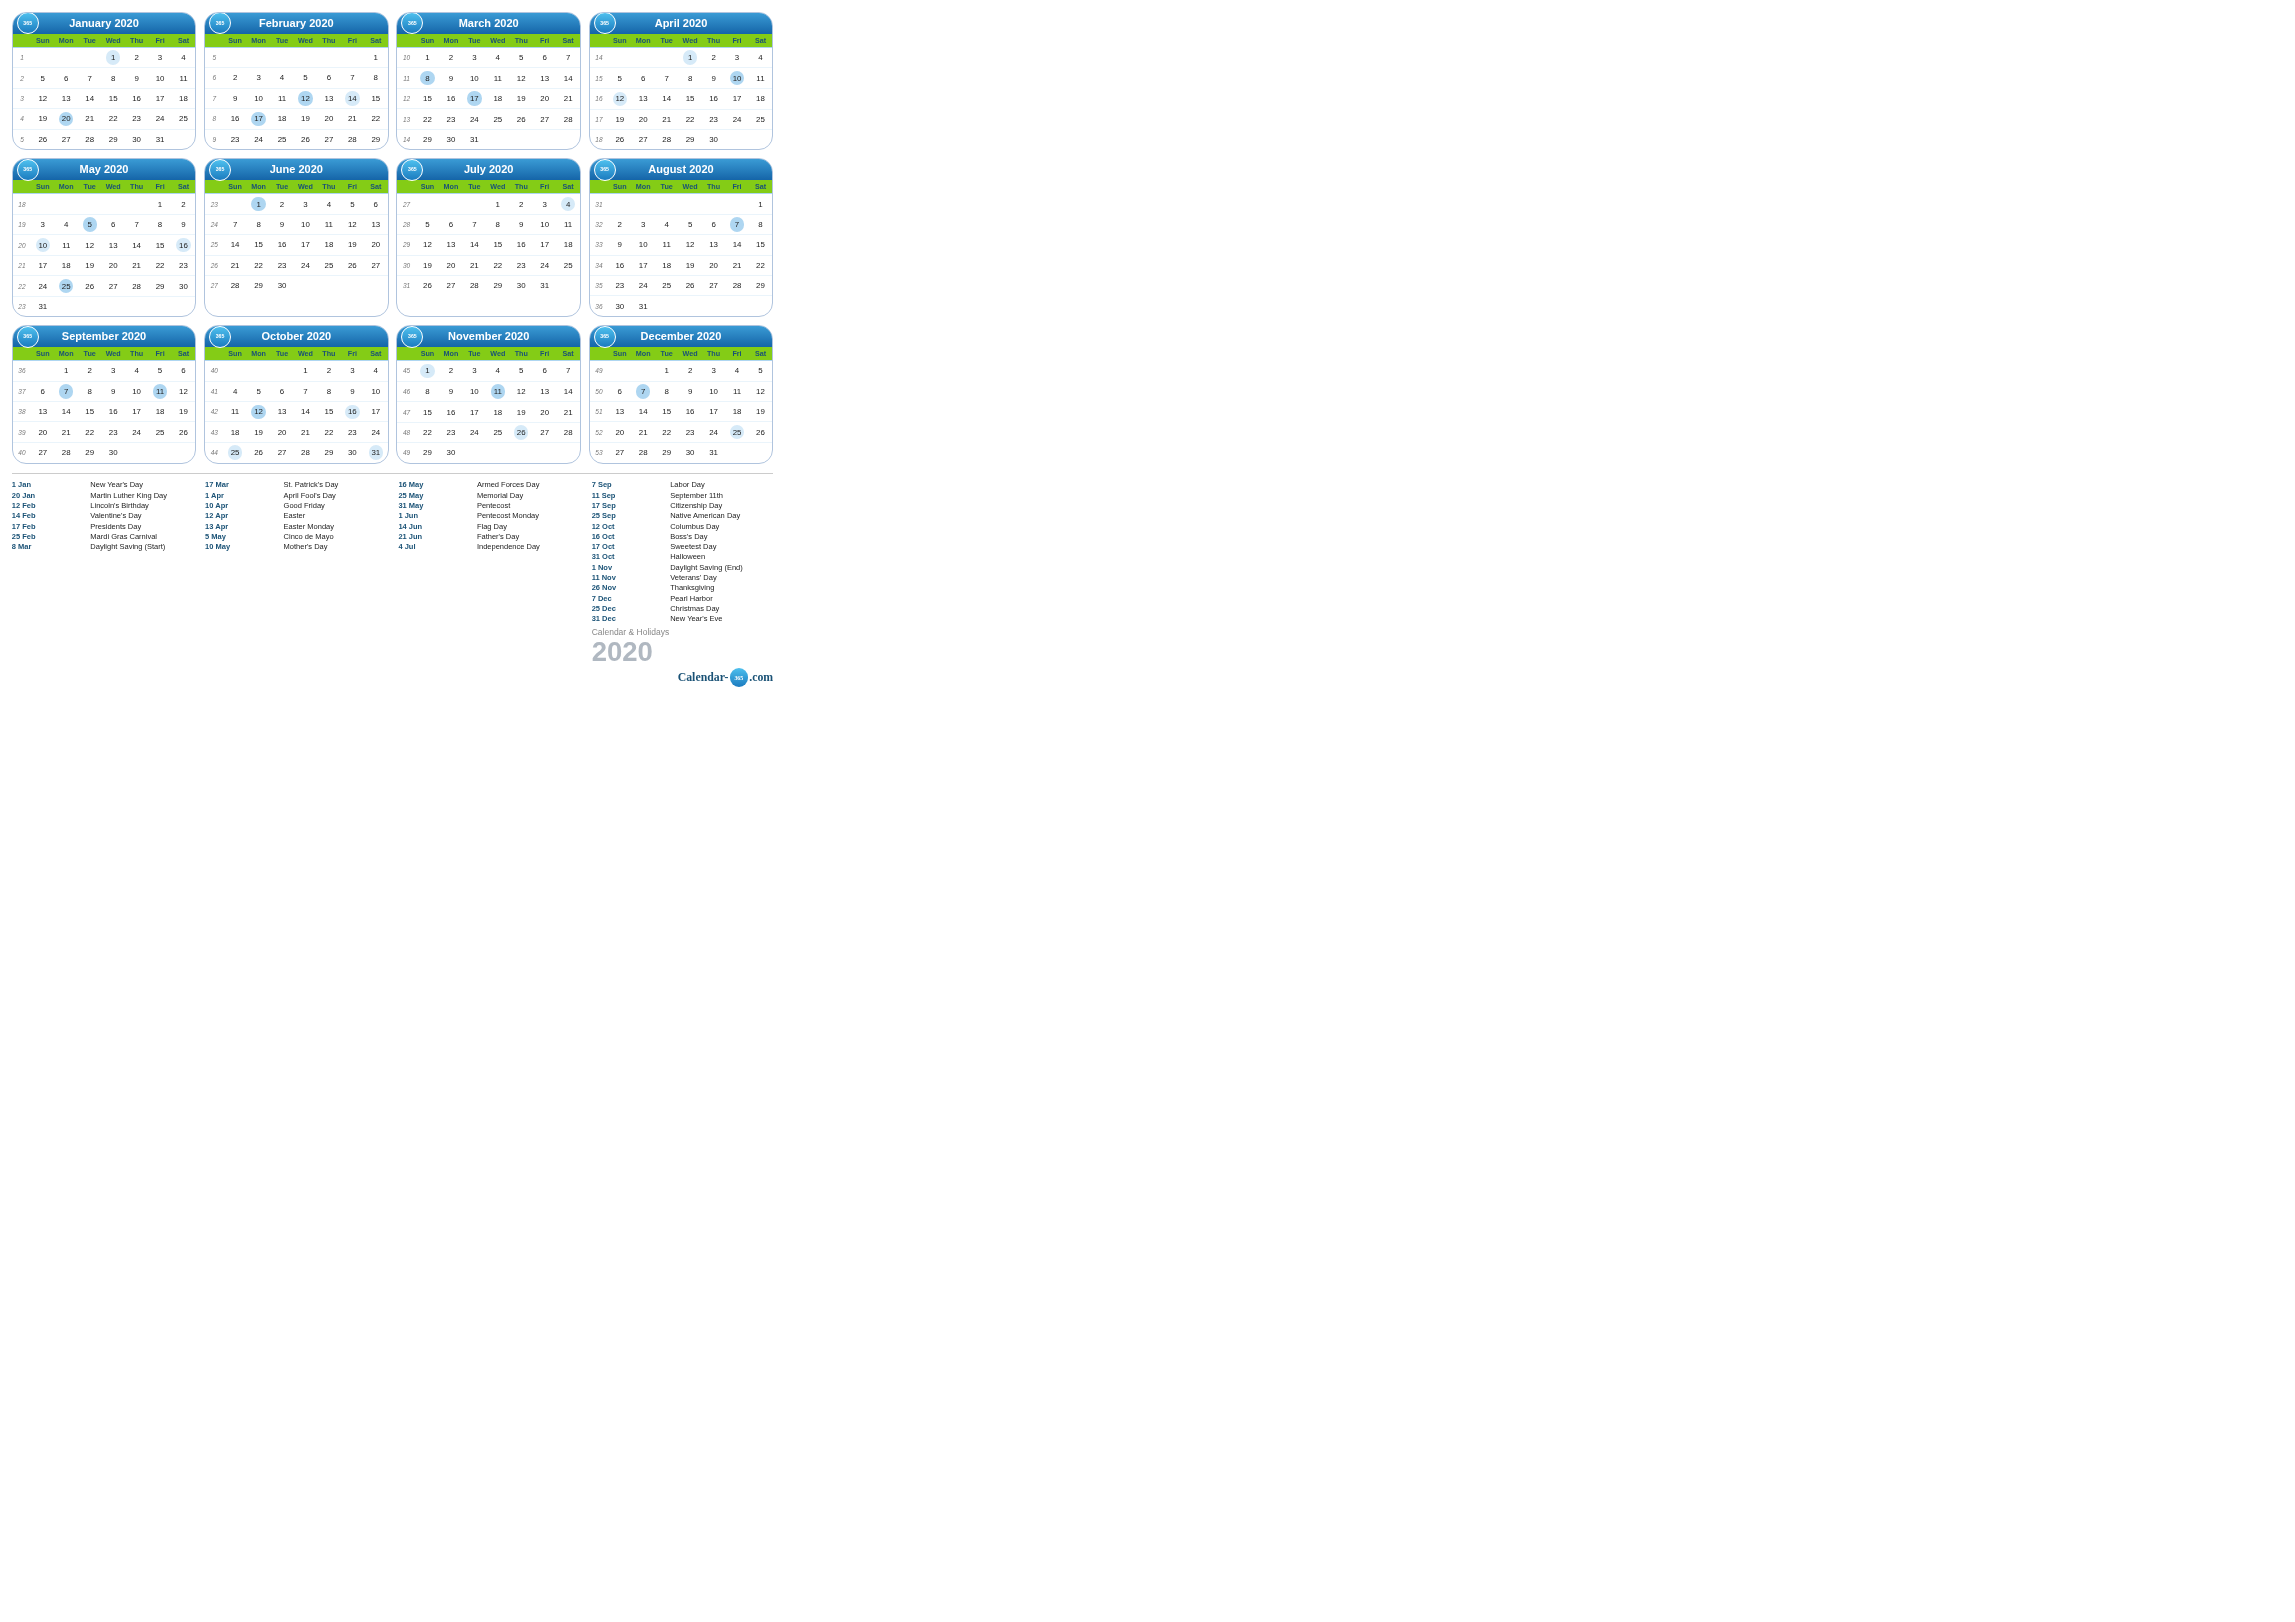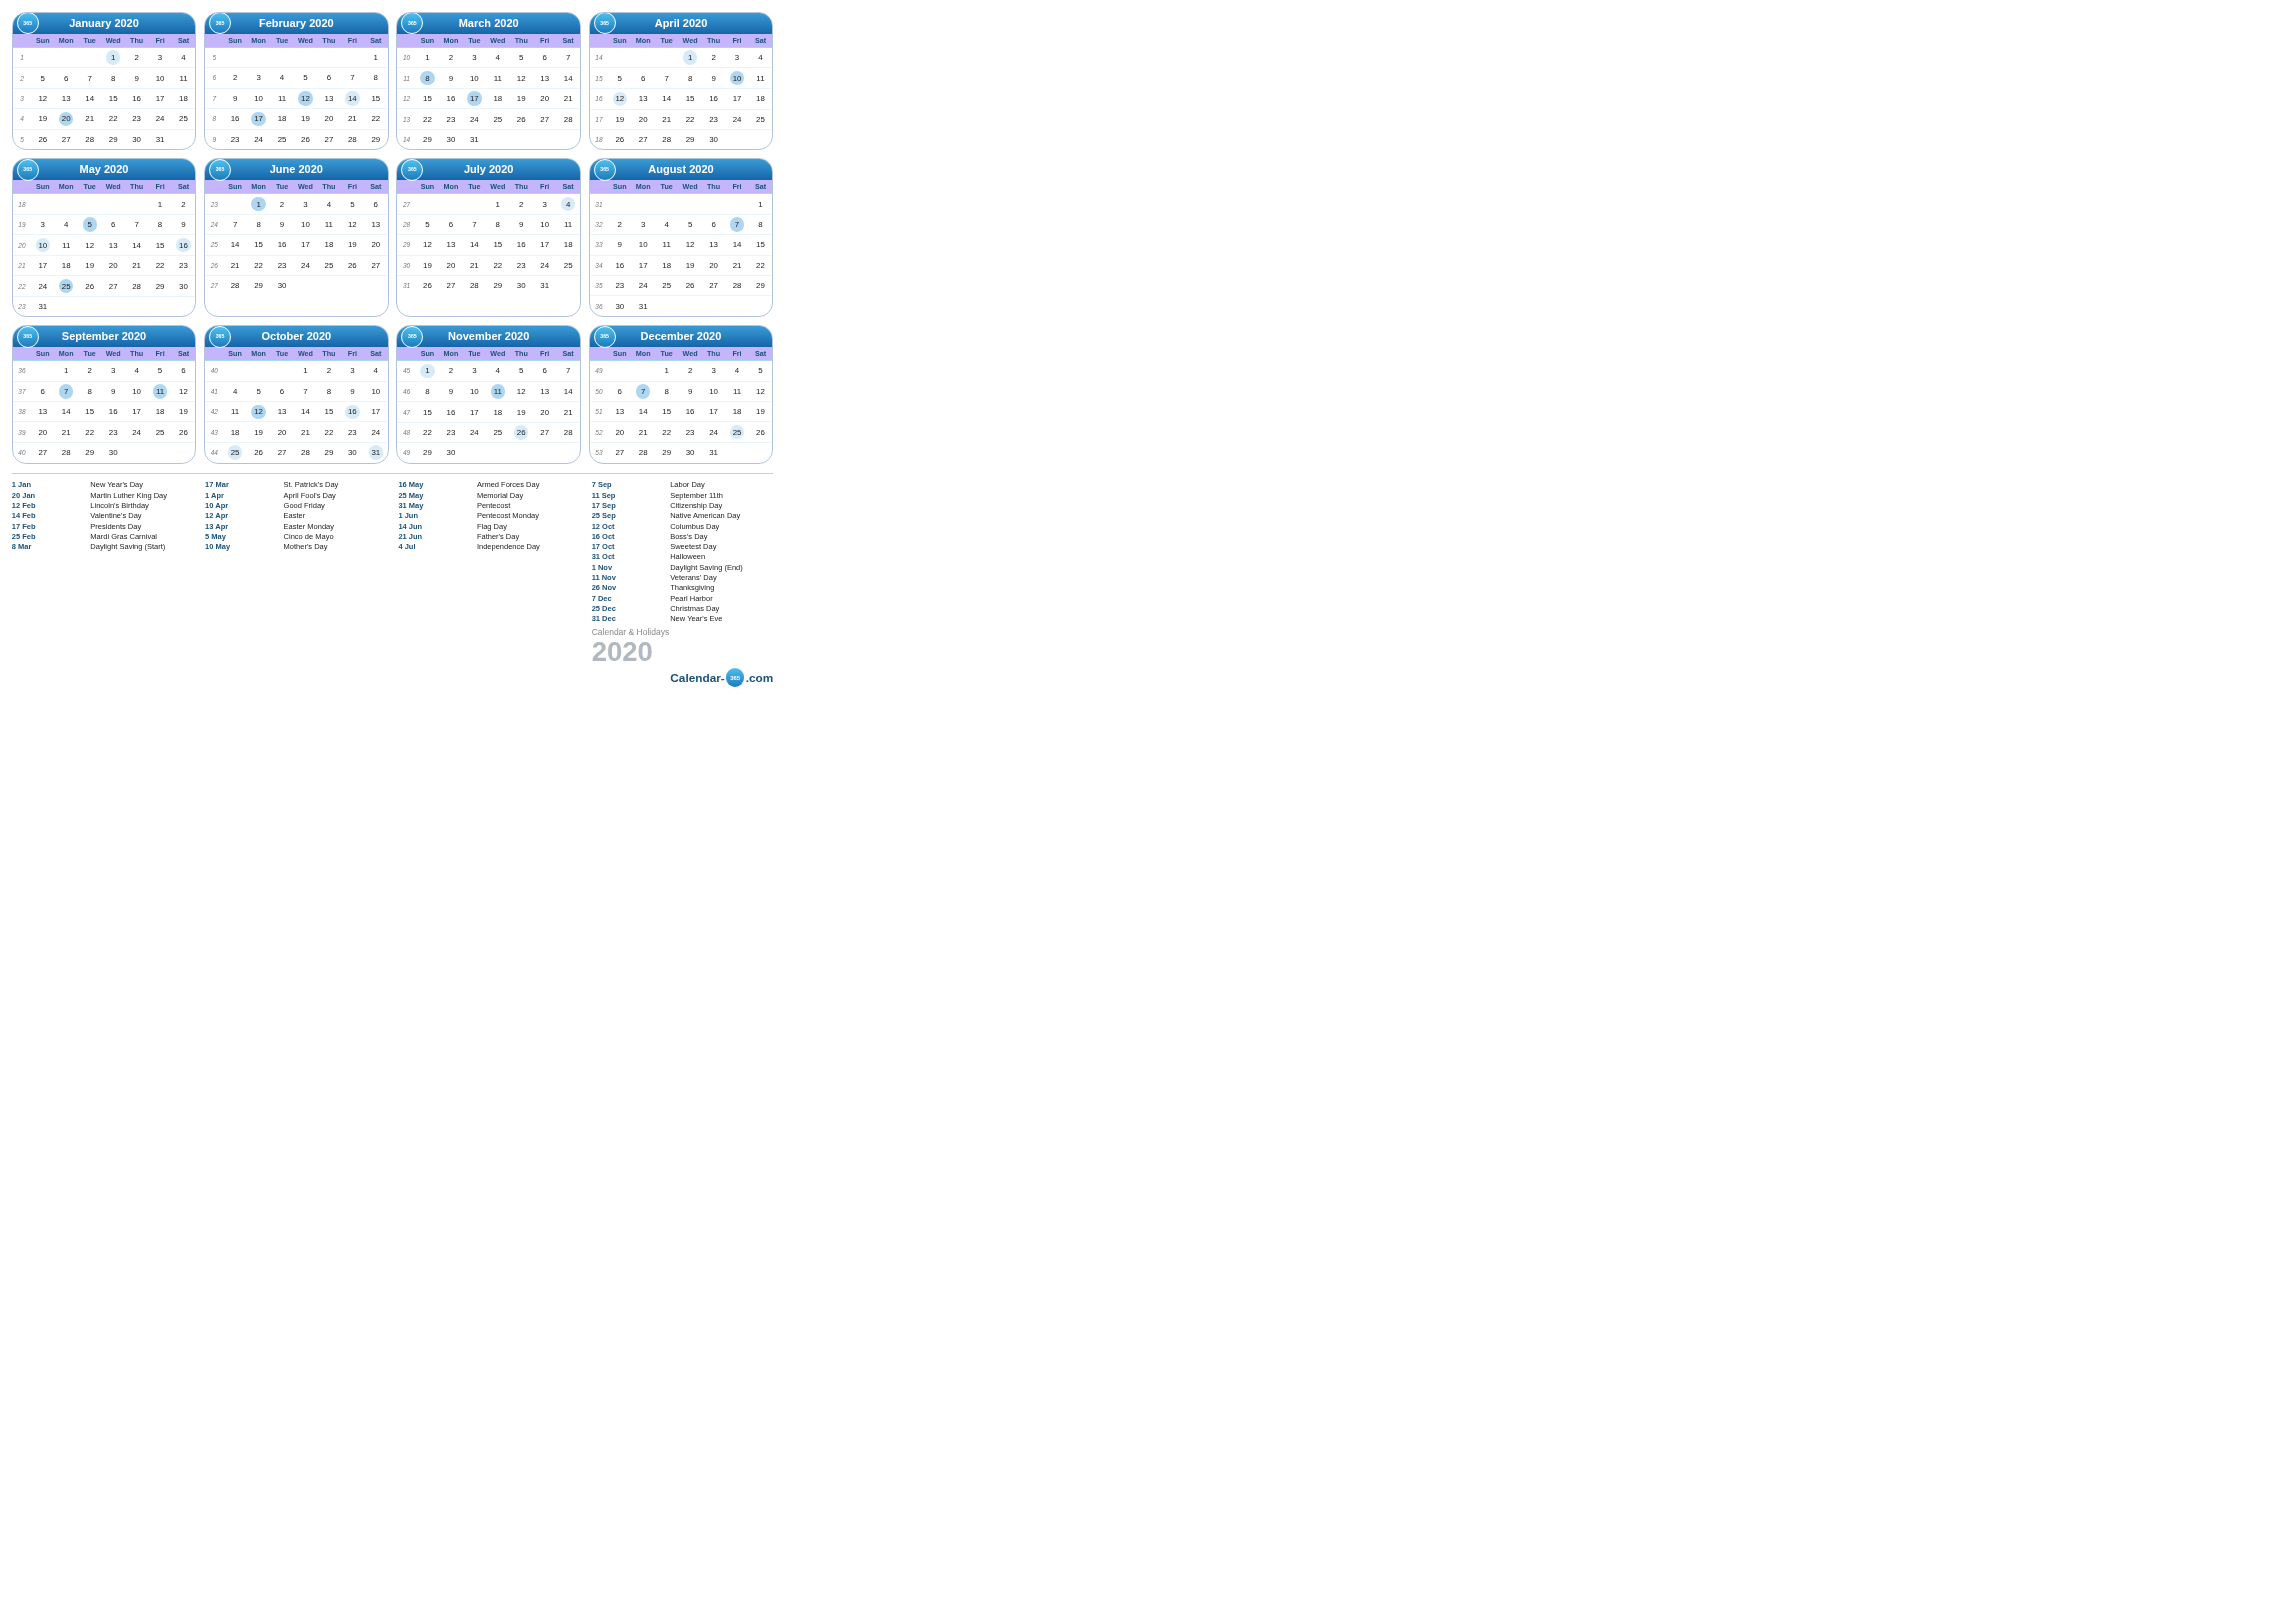--- a/index.html
+++ b/index.html
@@ -42,21 +42,21 @@
       align-items: center;
       justify-content: center;
       font-size: 5.9px;
       font-weight: bold;
       color: white;
       line-height: 1;
     }
     .day-headers {
       display: grid;
       grid-template-columns: 18.3px repeat(7, 1fr);
-      background: #c4b5fd;
+      background: #84cc16;
       font-size: 7.2px;
       font-weight: bold;
       color: #1a5276;
       text-align: center;
       padding: 2px 0;
       border-bottom: 0.7px solid #aed6f1;
     }
     .day-headers .week-col {
       color: #888;
       font-size: 6.5px;
@@ -155,20 +155,21 @@
     }
     .branding .site-text {
       font-size: 11.8px;
       font-weight: bold;
       color: #1a5276;
       display: flex;
       align-items: center;
       justify-content: flex-end;
       gap: 0;
       margin-top: 2.6px;
+      font-family: Liberation Serif, serif;
     }
     .branding .site-text .badge-365-sm {
       background: linear-gradient(to bottom, #4ec0ee, #1b7bbf);
       border-radius: 50%;
       width: 18.3px;
       height: 18.3px;
       display: inline-flex;
       align-items: center;
       justify-content: center;
       color: white;

